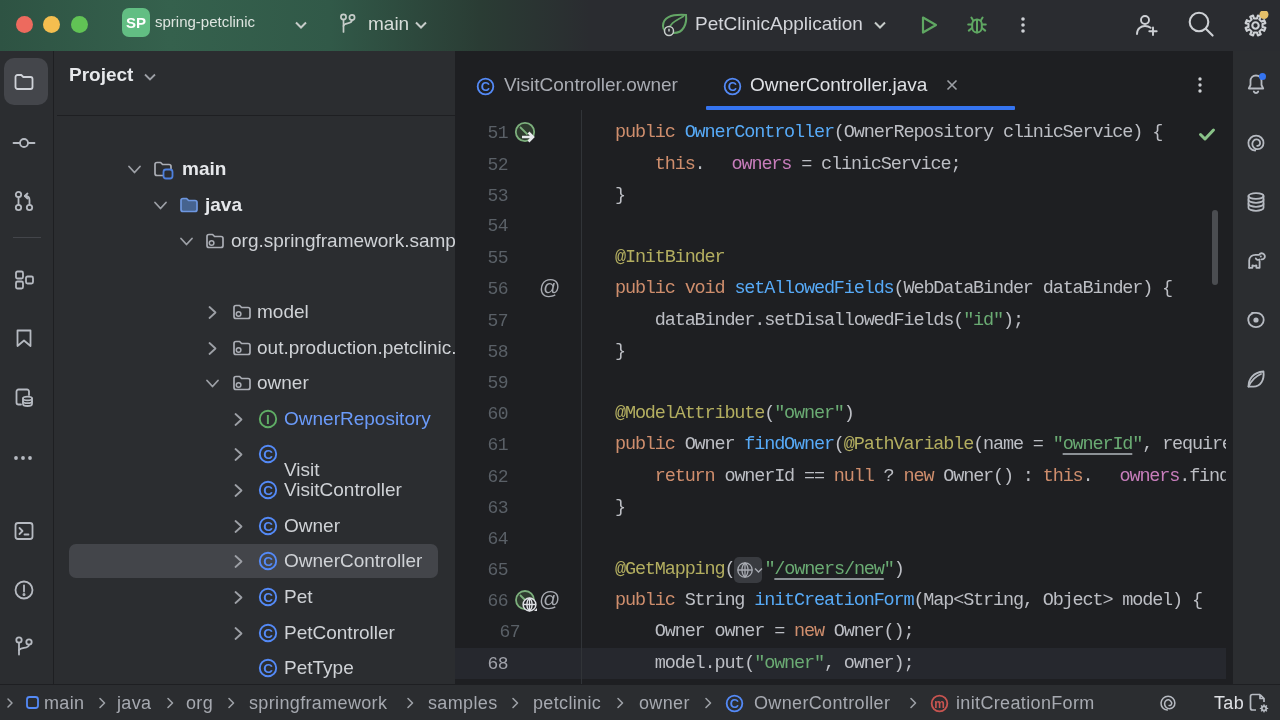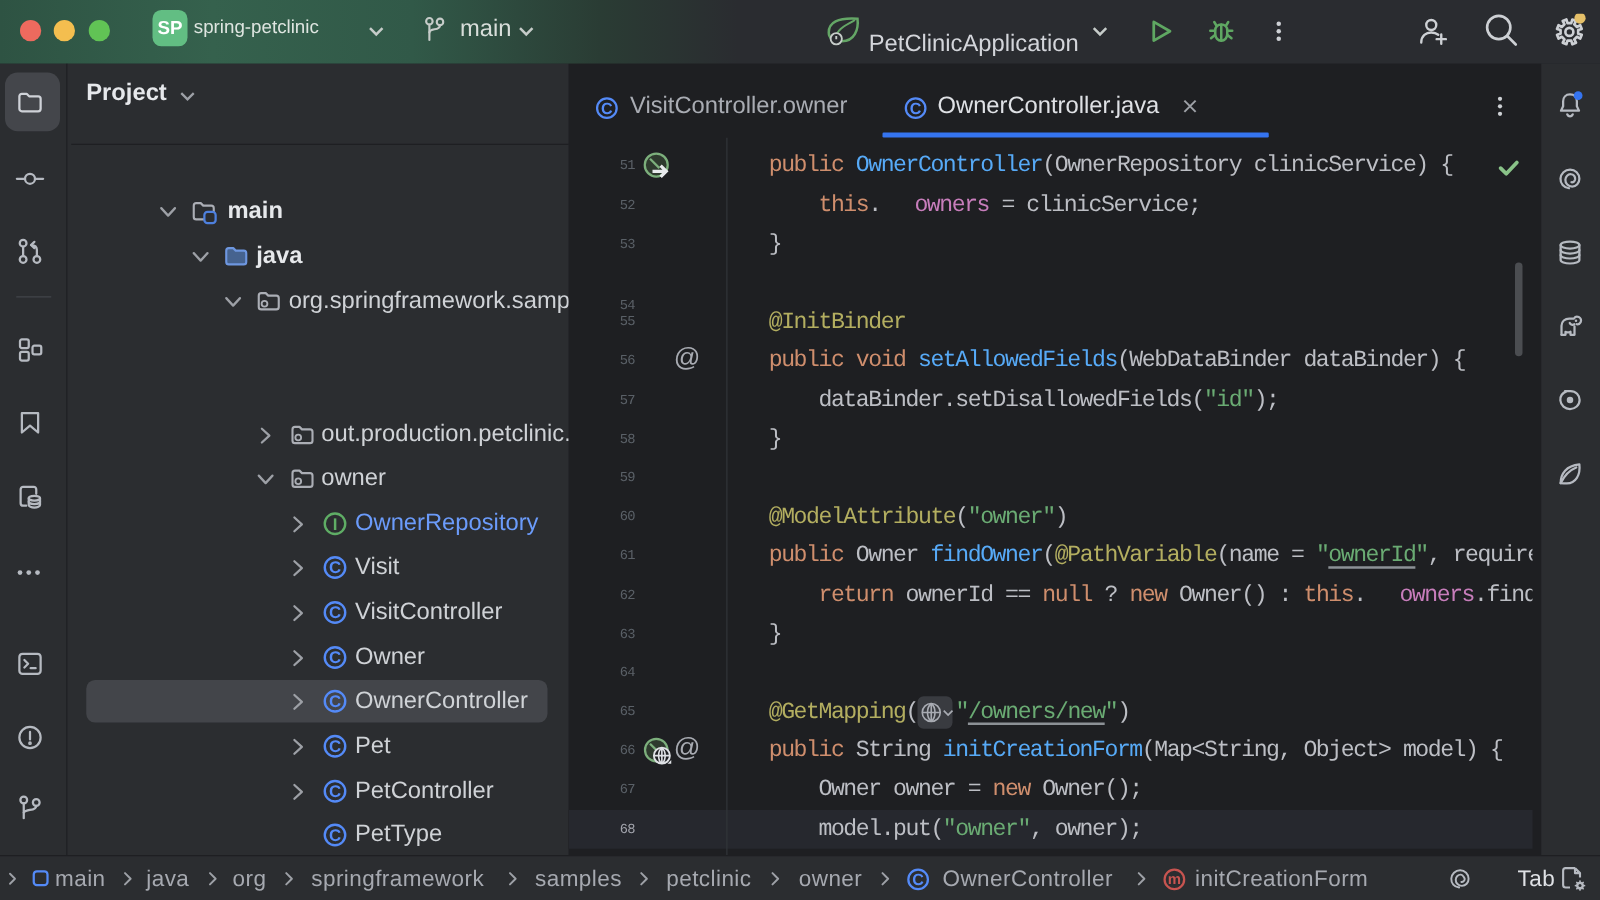--- a/index.html
+++ b/index.html
@@ -33,21 +33,21 @@
   .trb { font-weight:bold; color:#E6E8EB; }
 
   
   #editor { left:455px; top:51px; width:777px; height:633px; background:#1E1F22; overflow:hidden; }
   #tabul { position:absolute; left:251px; top:55px; width:309px; height:4px; background:#3574F0; border-radius:1px; }
   .tabtxt { font-size:19px; white-space:nowrap; }
   #codewrap { position:absolute; left:0; top:59px; width:771px; height:574px; overflow:hidden; }
   .cline { position:absolute; left:160px; height:32px; line-height:32px; white-space:pre;
     font-family:"Liberation Mono", monospace; font-size:18.5px; letter-spacing:-1.155px; color:#BCBEC4; }
   .lnum { position:absolute; left:0px; width:53px; height:32px; line-height:32px; text-align:right;
-    font-family:"Liberation Mono", monospace; font-size:11px; letter-spacing:-0.5px; color:#5A6067; }
+    font-family:"Liberation Mono", monospace; font-size:18px; letter-spacing:-0.5px; color:#5A6067; }
   .kw { color:#CF8E6D; } .fn { color:#57AAF7; } .st { color:#6AAB73; }
   .an { color:#B3AE60; } .fl { color:#C77DBB;margin-left:27px; }
   .ul { text-decoration:underline; text-decoration-color:#8C9196; text-underline-offset:4px; text-decoration-thickness:1.5px; }
   #gutline { position:absolute; left:126px; top:0; width:1px; height:574px; background:#313438; }
   #curline { position:absolute; left:0; top:538px; width:777px; height:31px; background:#26282E; }
 
   
   #botbar { left:0; top:684px; width:1280px; height:36px; background:#2B2D30; border-top:1px solid #1E1F22; }
   .bc { position:absolute; top:50%; transform:translateY(-50%); color:#A6A9B0; font-size:18px; white-space:nowrap; letter-spacing:0.35px; }
 </style>
@@ -77,21 +77,21 @@
     <svg class="abs" style="left:413px; top:17px;" width="16" height="16" viewBox="0 0 16 16">
         <path class="chev" d="M3 5.5 L8 10.5 L13 5.5"></path>
       </svg>
 
     <svg class="abs" style="left:660px; top:10px;" width="30" height="30" viewBox="0 0 30 30">
       <path d="M3 16 C3 8, 10 4, 26 5 C27 13, 24 24, 12 23 C6 23, 3 20, 3 16 Z" fill="none" stroke="#64A666" stroke-width="2"></path>
       <path d="M24 6 C18 10, 10 12, 8 21" stroke="#64A666" stroke-width="1.6" fill="none"></path>
       <circle cx="9" cy="21" r="4.5" fill="#2A2C30" stroke="#C6CCC9" stroke-width="1.5"></circle>
       <path d="M9 18.8 L9 21.4" stroke="#C6CCC9" stroke-width="1.5"></path>
     </svg>
-    <div class="tbtext abs" style="left:695px; top:13px; color:#D3D5DA;margin-top:12px;">PetClinicApplication</div>
+    <div class="tbtext abs" style="left:695px; top:13px; color:#D3D5DA;">PetClinicApplication</div>
     <svg class="abs" style="left:872px; top:17px;" width="16" height="16" viewBox="0 0 16 16">
         <path class="chev" d="M3 5.5 L8 10.5 L13 5.5"></path>
       </svg>
 
     <svg class="abs" style="left:915px; top:12px;" width="26" height="26" viewBox="0 0 26 26">
       <path d="M8 5.5 L21 13 L8 20.5 Z" fill="none" stroke="#5FA762" stroke-width="2.2" stroke-linejoin="round"></path>
     </svg>
 
     <svg class="abs" style="left:964px; top:12px;" width="26" height="26" viewBox="0 0 26 26">
       <g stroke="#5FA762" stroke-width="2" fill="none" stroke-linecap="round">
@@ -243,28 +243,38 @@
     <div class="treerow" style="top:171.5px;">
         <svg class="abs" style="left:124px; top:10px;" width="17" height="17" viewBox="0 0 17 17">
           <path d="M3 5.5 L8.5 11.5 L14 5.5" stroke="#9DA0A6" stroke-width="1.8" fill="none" stroke-linejoin="round" stroke-linecap="round"></path>
         </svg>
         <svg class="abs" style="left:150px; top:7px;" width="22" height="22" viewBox="0 0 22 22">
           <path d="M3 6.5 C3 5.4 3.9 4.5 5 4.5 L8.6 4.5 L10.6 6.5 L17 6.5 C18.1 6.5 19 7.4 19 8.5 L19 15.5 C19 16.6 18.1 17.5 17 17.5 L5 17.5 C3.9 17.5 3 16.6 3 15.5 Z" fill="none" stroke="#ABAEB5" stroke-width="1.7" stroke-linejoin="round"></path>
           <circle cx="7.6" cy="13" r="2.3" fill="none" stroke="#ABAEB5" stroke-width="1.5"></circle>
         </svg>
         <span class="trtext" style="left:177px; ">org.springframework.samples.petclinic</span>
       </div>
-    <div class="treerow" style="top:278.5px;">
+    <div class="treerow" style="top:242.8px;">
         <svg class="abs" style="left:150px; top:10px;" width="17" height="17" viewBox="0 0 17 17">
           <path d="M5.5 3 L11.5 8.5 L5.5 14" stroke="#9DA0A6" stroke-width="1.8" fill="none" stroke-linejoin="round" stroke-linecap="round"></path>
         </svg>
         <svg class="abs" style="left:177px; top:7px;" width="22" height="22" viewBox="0 0 22 22">
           <path d="M3 6.5 C3 5.4 3.9 4.5 5 4.5 L8.6 4.5 L10.6 6.5 L17 6.5 C18.1 6.5 19 7.4 19 8.5 L19 15.5 C19 16.6 18.1 17.5 17 17.5 L5 17.5 C3.9 17.5 3 16.6 3 15.5 Z" fill="none" stroke="#ABAEB5" stroke-width="1.7" stroke-linejoin="round"></path>
           <circle cx="7.6" cy="13" r="2.3" fill="none" stroke="#ABAEB5" stroke-width="1.5"></circle>
         </svg>
+        <span class="trtext" style="left:203px; ">model</span>
+      </div>
+    <div class="treerow" style="top:278.5px;">
+        <svg class="abs" style="left:150px; top:10px;" width="17" height="17" viewBox="0 0 17 17">
+          <path d="M5.5 3 L11.5 8.5 L5.5 14" stroke="#9DA0A6" stroke-width="1.8" fill="none" stroke-linejoin="round" stroke-linecap="round"></path>
+        </svg>
+        <svg class="abs" style="left:177px; top:7px;" width="22" height="22" viewBox="0 0 22 22">
+          <path d="M3 6.5 C3 5.4 3.9 4.5 5 4.5 L8.6 4.5 L10.6 6.5 L17 6.5 C18.1 6.5 19 7.4 19 8.5 L19 15.5 C19 16.6 18.1 17.5 17 17.5 L5 17.5 C3.9 17.5 3 16.6 3 15.5 Z" fill="none" stroke="#ABAEB5" stroke-width="1.7" stroke-linejoin="round"></path>
+          <circle cx="7.6" cy="13" r="2.3" fill="none" stroke="#ABAEB5" stroke-width="1.5"></circle>
+        </svg>
         <span class="trtext" style="left:203px; ">out.production.petclinic.owner</span>
       </div>
     <div class="treerow" style="top:314.1px;">
         <svg class="abs" style="left:150px; top:10px;" width="17" height="17" viewBox="0 0 17 17">
           <path d="M3 5.5 L8.5 11.5 L14 5.5" stroke="#9DA0A6" stroke-width="1.8" fill="none" stroke-linejoin="round" stroke-linecap="round"></path>
         </svg>
         <svg class="abs" style="left:177px; top:7px;" width="22" height="22" viewBox="0 0 22 22">
           <path d="M3 6.5 C3 5.4 3.9 4.5 5 4.5 L8.6 4.5 L10.6 6.5 L17 6.5 C18.1 6.5 19 7.4 19 8.5 L19 15.5 C19 16.6 18.1 17.5 17 17.5 L5 17.5 C3.9 17.5 3 16.6 3 15.5 Z" fill="none" stroke="#ABAEB5" stroke-width="1.7" stroke-linejoin="round"></path>
           <circle cx="7.6" cy="13" r="2.3" fill="none" stroke="#ABAEB5" stroke-width="1.5"></circle>
         </svg>
@@ -281,21 +291,21 @@
         <span class="trtext" style="left:230px; color:#6B9BFA;">OwnerRepository</span>
       </div>
     <div class="treerow" style="top:385.4px;">
         <svg class="abs" style="left:176px; top:10px;" width="17" height="17" viewBox="0 0 17 17">
           <path d="M5.5 3 L11.5 8.5 L5.5 14" stroke="#9DA0A6" stroke-width="1.8" fill="none" stroke-linejoin="round" stroke-linecap="round"></path>
         </svg>
         <svg class="abs" style="left:203px; top:7px;" width="22" height="22" viewBox="0 0 22 22">
           <circle cx="11" cy="11" r="8.2" fill="none" stroke="#548AF7" stroke-width="1.9"></circle>
           <text x="11" y="15.8" font-size="13.5" font-family="Liberation Sans" fill="#548AF7" text-anchor="middle" font-weight="bold">C</text>
         </svg>
-        <span class="trtext" style="left:230px; ">Visit</span>
+        <span class="trtext" style="left:230px;margin-top:16px; ">Visit</span>
       </div>
     <div class="treerow" style="top:421.1px;">
         <svg class="abs" style="left:176px; top:10px;" width="17" height="17" viewBox="0 0 17 17">
           <path d="M5.5 3 L11.5 8.5 L5.5 14" stroke="#9DA0A6" stroke-width="1.8" fill="none" stroke-linejoin="round" stroke-linecap="round"></path>
         </svg>
         <svg class="abs" style="left:203px; top:7px;" width="22" height="22" viewBox="0 0 22 22">
           <circle cx="11" cy="11" r="8.2" fill="none" stroke="#548AF7" stroke-width="1.9"></circle>
           <text x="11" y="15.8" font-size="13.5" font-family="Liberation Sans" fill="#548AF7" text-anchor="middle" font-weight="bold">C</text>
         </svg>
         <span class="trtext" style="left:230px; ">VisitController</span>
@@ -410,21 +420,21 @@
         <path d="M2 3.5 L5.5 7 L9 3.5" stroke="#A8ABB2" stroke-width="1.4" fill="none"></path>
       </svg>
       <div id="curline"></div>
       <div id="gutline"></div>
       <div class="lnum" style="top:7.4px; ">51</div>
       <div class="cline" style="top:7.4px;"><span class="kw">public</span> <span class="fn">OwnerController</span>(OwnerRepository clinicService) {</div>
       <div class="lnum" style="top:38.6px; ">52</div>
       <div class="cline" style="top:38.6px;">    <span class="kw">this</span>.<span class="fl">owners</span> = clinicService;</div>
       <div class="lnum" style="top:69.8px; ">53</div>
       <div class="cline" style="top:69.8px;">}</div>
-      <div class="lnum" style="top:119px; ">54</div>
+      <div class="lnum" style="top:100px; ">54</div>
       <div class="lnum" style="top:132.2px; ">55</div>
       <div class="cline" style="top:132.2px;"><span class="an">@InitBinder</span></div>
       <div class="lnum" style="top:163.4px; ">56</div>
       <div class="cline" style="top:163.4px;"><span class="kw">public</span> <span class="kw">void</span> <span class="fn">setAllowedFields</span>(WebDataBinder dataBinder) {</div>
       <div class="lnum" style="top:194.5px; ">57</div>
       <div class="cline" style="top:194.5px;">    dataBinder.setDisallowedFields(<span class="st">"id"</span>);</div>
       <div class="lnum" style="top:225.7px; ">58</div>
       <div class="cline" style="top:225.7px;">}</div>
       <div class="lnum" style="top:256.9px; ">59</div>
       <div class="lnum" style="top:288.1px; ">60</div>
@@ -433,21 +443,21 @@
       <div class="cline" style="top:319.3px;"><span class="kw">public</span> Owner <span class="fn">findOwner</span>(<span class="an">@PathVariable</span>(name = <span class="st">"</span><span class="st ul">ownerId</span><span class="st">"</span>, required = false) Integer ownerId) {</div>
       <div class="lnum" style="top:350.5px; ">62</div>
       <div class="cline" style="top:350.5px;">    <span class="kw">return</span> ownerId == <span class="kw">null</span> ? <span class="kw">new</span> Owner() : <span class="kw">this</span>.<span class="fl">owners</span>.findById(ownerId);</div>
       <div class="lnum" style="top:381.7px; ">63</div>
       <div class="cline" style="top:381.7px;">}</div>
       <div class="lnum" style="top:412.9px; ">64</div>
       <div class="lnum" style="top:444.1px; ">65</div>
       <div class="cline" style="top:444.1px;"><span class="an">@GetMapping</span>(<span style="display:inline-block; width:30px;"></span><span class="st">"</span><span class="st ul">/owners/new</span><span class="st">"</span>)</div>
       <div class="lnum" style="top:475.2px; ">66</div>
       <div class="cline" style="top:475.2px;"><span class="kw">public</span> String <span class="fn">initCreationForm</span>(Map&lt;String, Object&gt; model) {</div>
-      <div class="lnum" style="top:506.4px; ">67</div>
+      <div class="lnum" style="top:506.4px;margin-left:12px; ">67</div>
       <div class="cline" style="top:506.4px;">    Owner owner = <span class="kw">new</span> Owner();</div>
       <div class="lnum" style="top:537.6px; color:#A1A3AB;">68</div>
       <div class="cline" style="top:537.6px;">    model.put(<span class="st">"owner"</span>, owner);</div>
     </div>
   </div>
 
   <div id="rightbar" class="abs">
 
     <svg class="abs" style="left:10px; top:20px;" width="26" height="26" viewBox="0 0 26 26">
       <g class="aicon">

